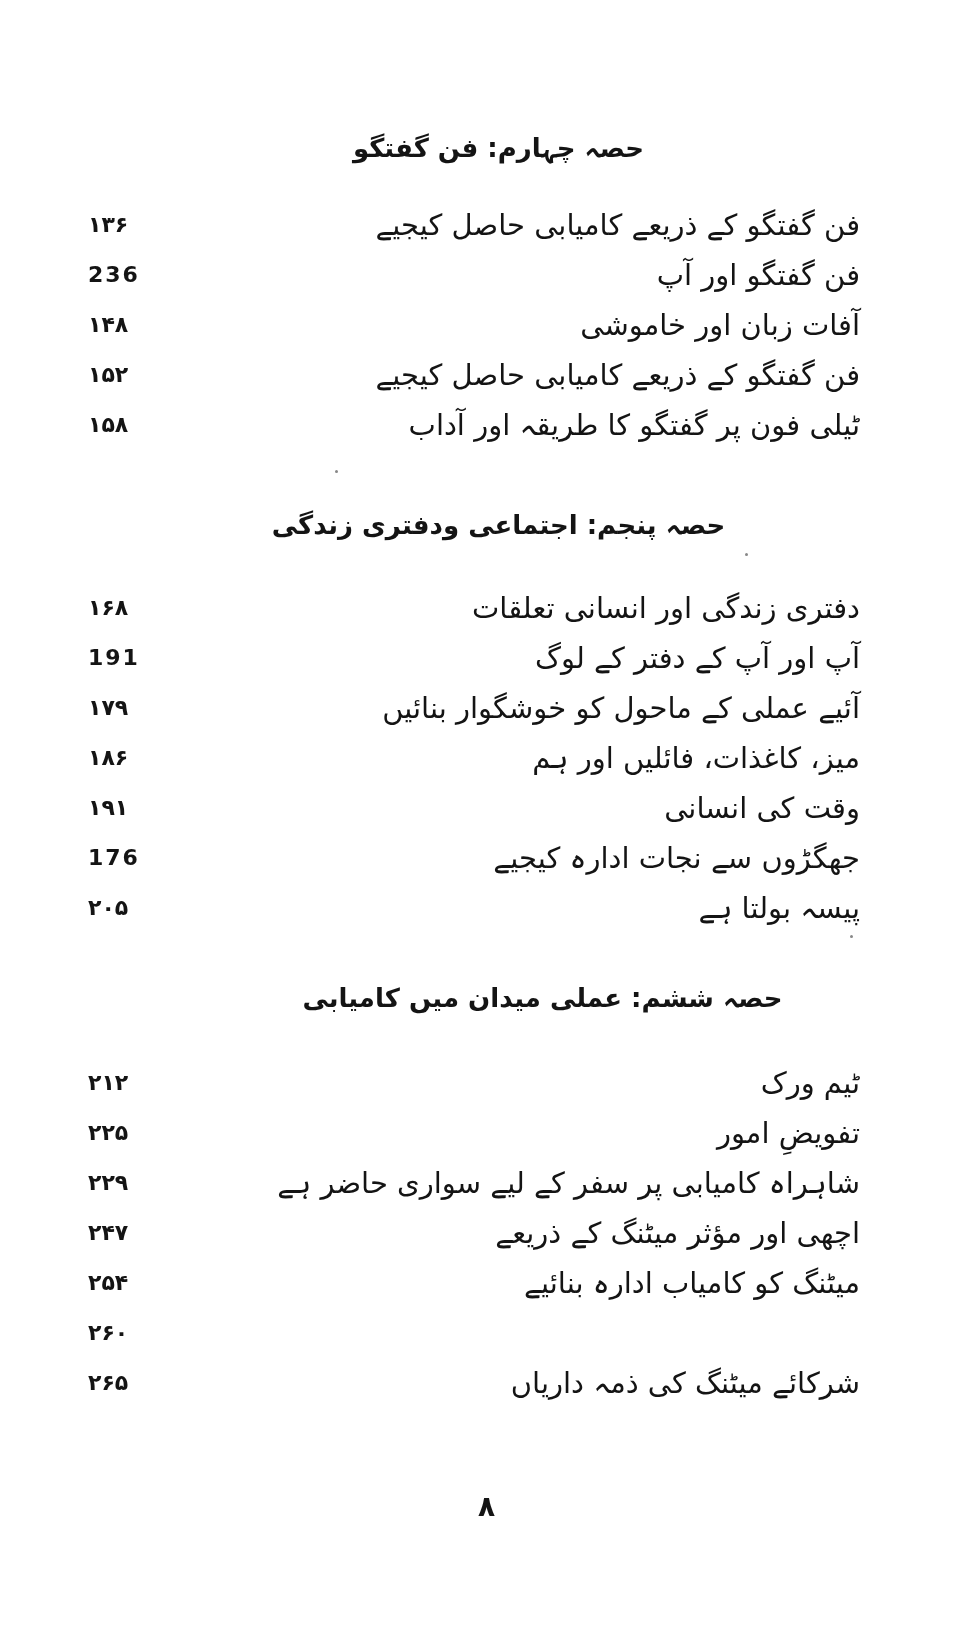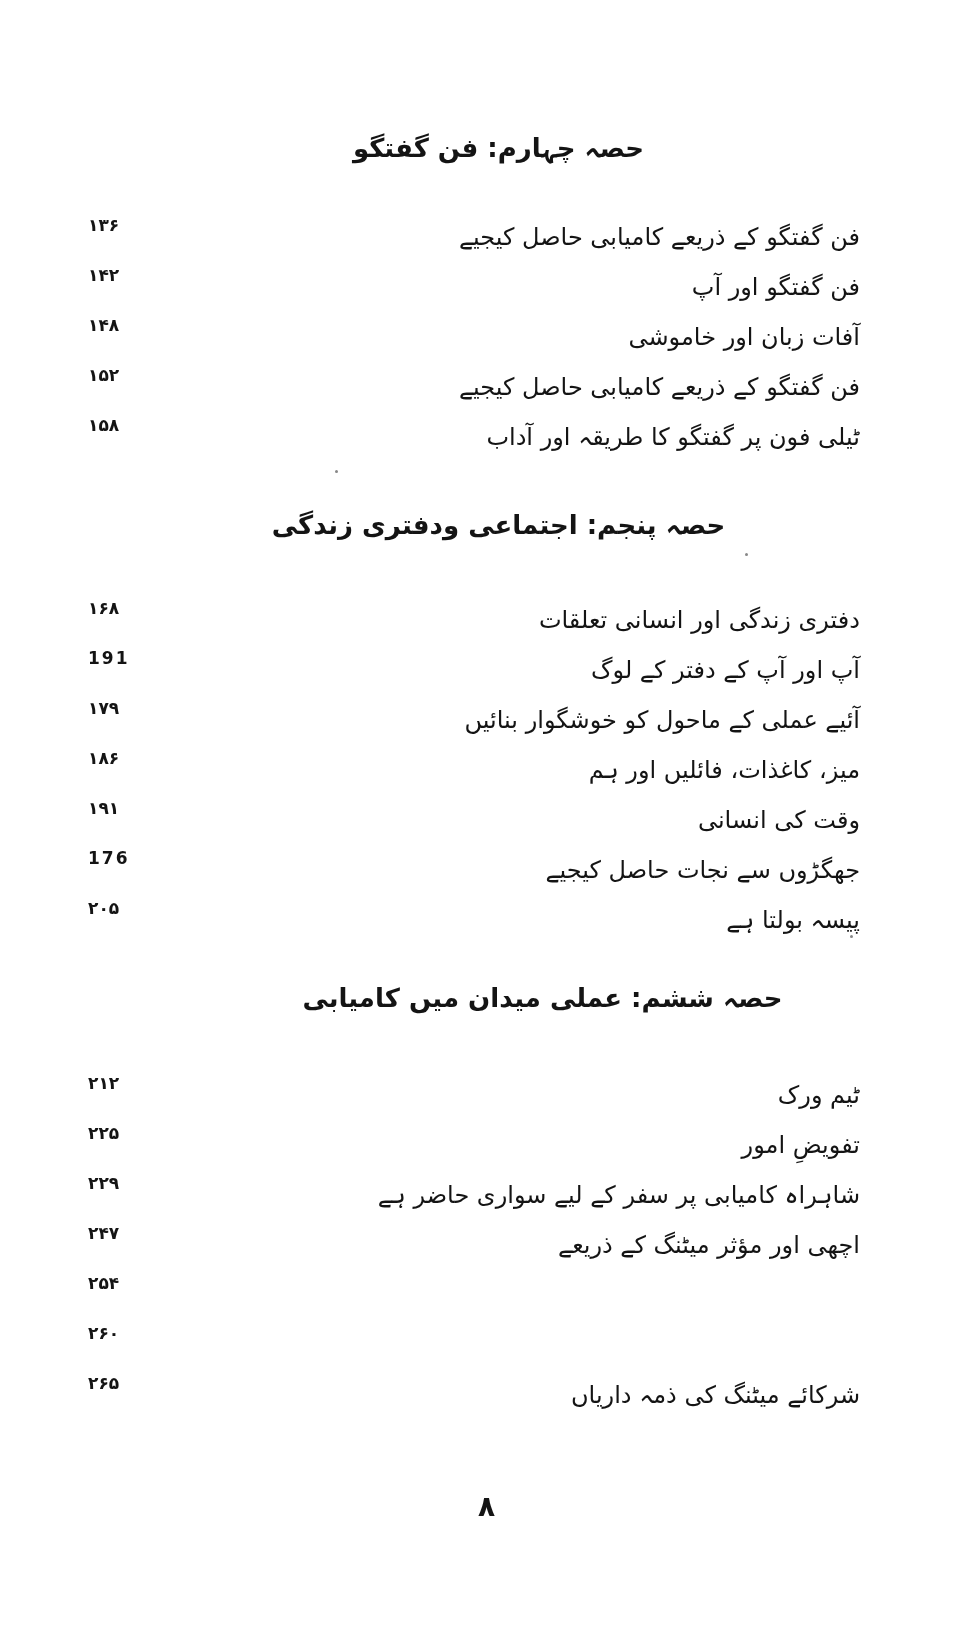--- a/index.html
+++ b/index.html
@@ -34,34 +34,34 @@
     }
     .entry {
       position: absolute;
       left: 0;
       width: 973px;
       height: 40px;
     }
     .entry-title {
       position: absolute;
       right: 113px;
-      top: 12px;
+      top: 0;
       direction: rtl;
-      font-size: 24px;
+      font-size: 29px;
       line-height: 40px;
       white-space: nowrap;
     }
     .entry-page {
       position: absolute;
       left: 88px;
       top: 0;
       width: 60px;
       direction: ltr;
       text-align: left;
-      font-size: 17px;
+      font-size: 22px;
       font-weight: bold;
       line-height: 40px;
       letter-spacing: 2px;
       white-space: nowrap;
     }
     .footer-page {
       position: absolute;
       left: 0;
       width: 973px;
       top: 1490px;
@@ -82,21 +82,21 @@
 <div class="page">
 
   <div class="section-title" style="top:135px;">حصہ چہارم:  فن گفتگو</div>
 
   <div class="entry" style="top:205px;">
     <span class="entry-title">فن گفتگو کے ذریعے کامیابی حاصل کیجیے</span>
     <span class="entry-page">۱۳۶</span>
   </div>
   <div class="entry" style="top:255px;">
     <span class="entry-title">فن گفتگو اور آپ</span>
-    <span class="entry-page">۱۴۲</span>
+    <span class="entry-page">236</span>
   </div>
   <div class="entry" style="top:305px;">
     <span class="entry-title">آفات زبان اور خاموشی</span>
     <span class="entry-page">۱۴۸</span>
   </div>
   <div class="entry" style="top:355px;">
     <span class="entry-title">فن گفتگو کے ذریعے کامیابی حاصل کیجیے</span>
     <span class="entry-page">۱۵۲</span>
   </div>
   <div class="entry" style="top:405px;">
@@ -120,21 +120,21 @@
   </div>
   <div class="entry" style="top:738px;">
     <span class="entry-title">میز، کاغذات، فائلیں اور ہم</span>
     <span class="entry-page">۱۸۶</span>
   </div>
   <div class="entry" style="top:788px;">
     <span class="entry-title">وقت کی انسانی</span>
     <span class="entry-page">۱۹۱</span>
   </div>
   <div class="entry" style="top:838px;">
-    <span class="entry-title">جھگڑوں سے نجات حاصل کیجیے</span>
+    <span class="entry-title">جھگڑوں سے نجات ادارہ کیجیے</span>
     <span class="entry-page">176</span>
   </div>
   <div class="entry" style="top:888px;">
     <span class="entry-title">پیسہ بولتا ہے</span>
     <span class="entry-page">۲۰۵</span>
   </div>
 
   <div class="section-title" style="top:985px;padding-left:44px;">حصہ ششم:  عملی میدان میں کامیابی</div>
 
   <div class="entry" style="top:1063px;">
@@ -147,20 +147,21 @@
   </div>
   <div class="entry" style="top:1163px;">
     <span class="entry-title">شاہراہ کامیابی پر سفر کے لیے سواری حاضر ہے</span>
     <span class="entry-page">۲۲۹</span>
   </div>
   <div class="entry" style="top:1213px;">
     <span class="entry-title">اچھی اور مؤثر میٹنگ کے ذریعے</span>
     <span class="entry-page">۲۴۷</span>
   </div>
   <div class="entry" style="top:1263px;">
+    <span class="entry-title">میٹنگ کو کامیاب ادارہ بنائیے</span>
     <span class="entry-page">۲۵۴</span>
   </div>
   <div class="entry" style="top:1313px;">
     <span class="entry-page">۲۶۰</span>
   </div>
   <div class="entry" style="top:1363px;">
     <span class="entry-title">شرکائے میٹنگ کی ذمہ داریاں</span>
     <span class="entry-page">۲۶۵</span>
   </div>
 

